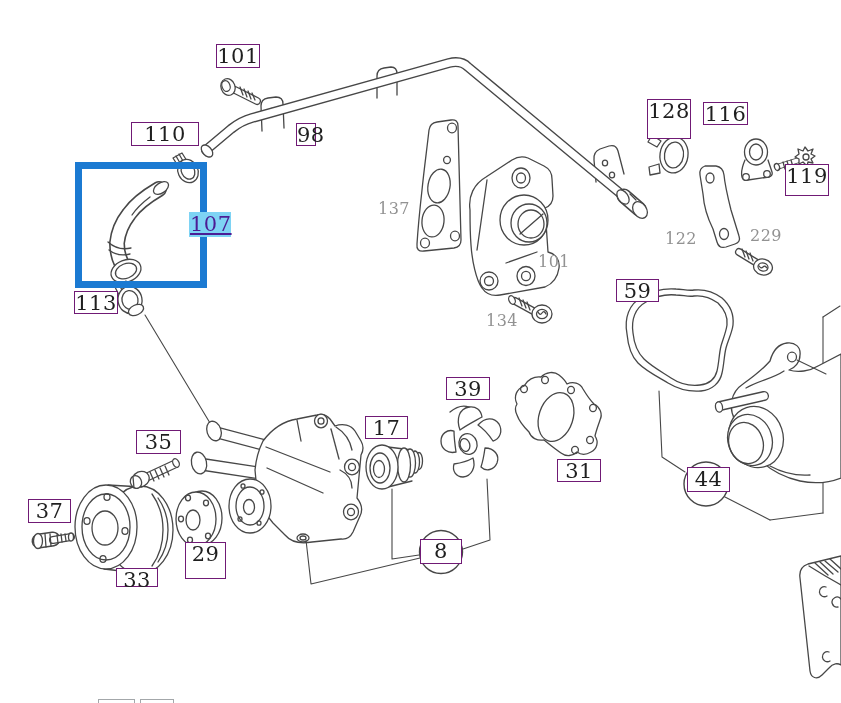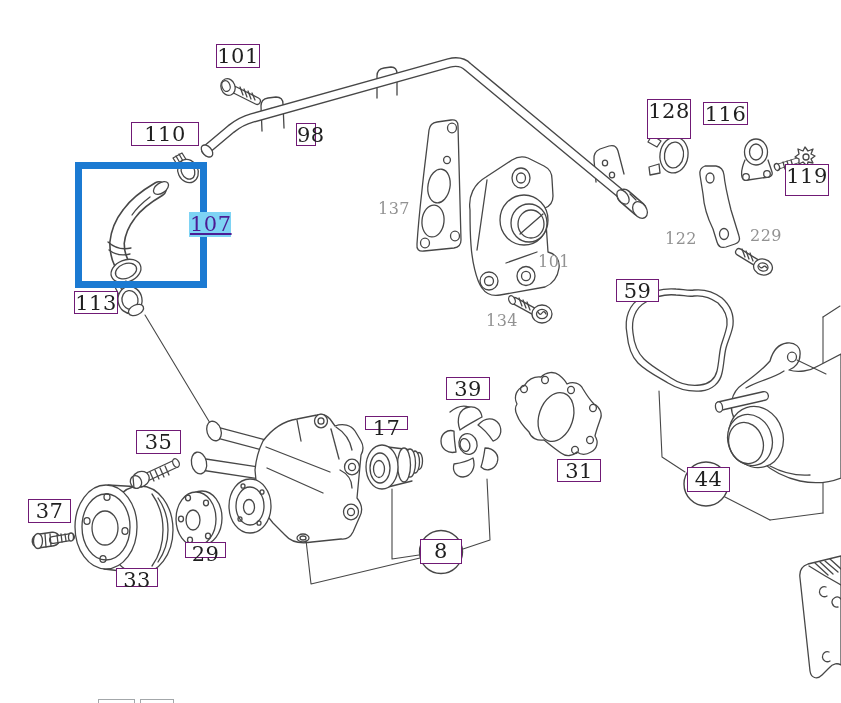--- a/index.html
+++ b/index.html
@@ -339,25 +339,25 @@
 
   <div class="lbl" style="left:216px;top:44px;width:44px;height:24px">101</div>
   <div class="lbl" style="left:131px;top:122px;width:68px;height:24px">110</div>
   <div class="lbl" style="left:296px;top:123px;width:20px;height:23px">98</div>
   <div class="lbl" style="left:74px;top:291px;width:44px;height:23px">113</div>
   <div class="lbl" style="left:647px;top:99px;width:44px;height:40px">128</div>
   <div class="lbl" style="left:703px;top:102px;width:45px;height:23px">116</div>
   <div class="lbl" style="left:785px;top:164px;width:44px;height:32px">119</div>
   <div class="lbl" style="left:616px;top:279px;width:43px;height:23px">59</div>
   <div class="lbl" style="left:446px;top:377px;width:44px;height:23px">39</div>
-  <div class="lbl" style="left:365px;top:416px;width:43px;height:14px">17</div>
+  <div class="lbl" style="left:365px;top:416px;width:43px;height:23px">17</div>
   <div class="lbl" style="left:557px;top:459px;width:44px;height:23px">31</div>
   <div class="lbl" style="left:136px;top:430px;width:45px;height:24px">35</div>
   <div class="lbl" style="left:28px;top:499px;width:43px;height:24px">37</div>
-  <div class="lbl" style="left:185px;top:542px;width:41px;height:16px">29</div>
+  <div class="lbl" style="left:185px;top:542px;width:41px;height:37px">29</div>
   <div class="lbl" style="left:116px;top:568px;width:42px;height:19px">33</div>
 
   <div class="lbl" style="left:420px;top:539px;width:42px;height:25px">8</div>
   <div class="lbl" style="left:687px;top:467px;width:43px;height:25px">44</div>
 
   <div class="lbl hl" style="left:157px;top:212px;width:42px;height:25px">107</div>
 
   <div class="ref" style="left:378px;top:197px">137</div>
   <div class="ref" style="left:538px;top:250px">101</div>
   <div class="ref" style="left:486px;top:309px">134</div>

